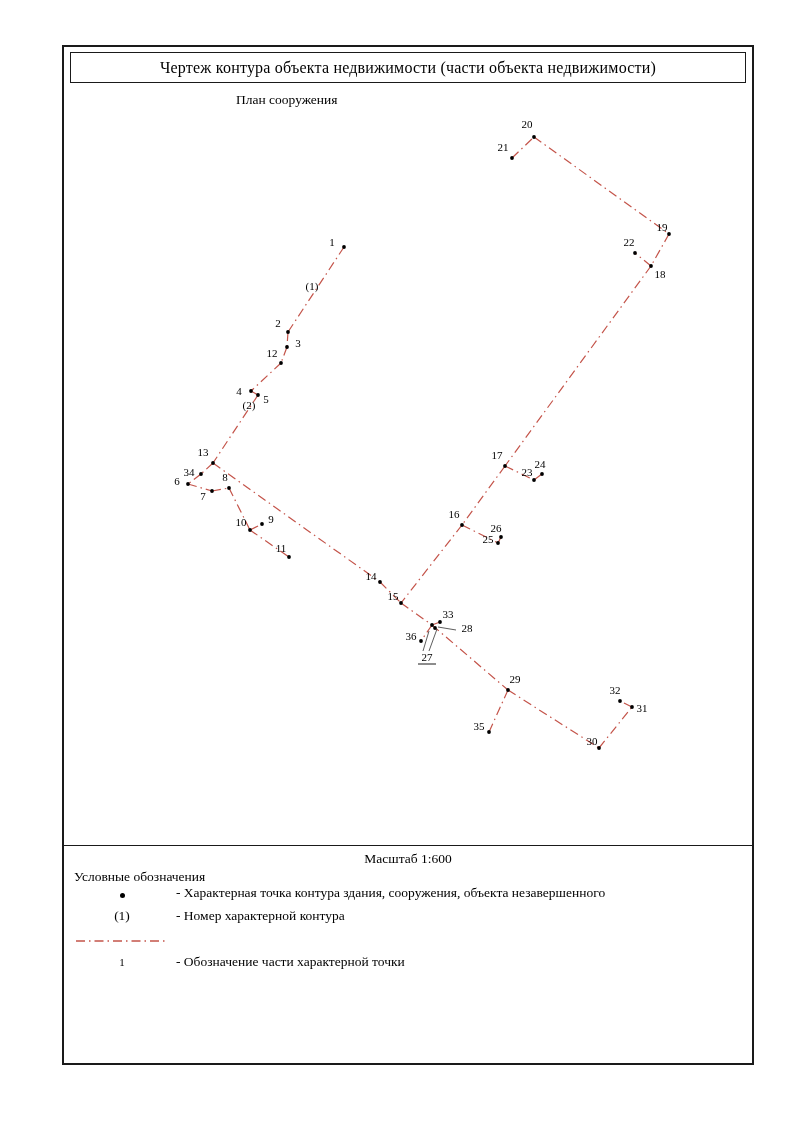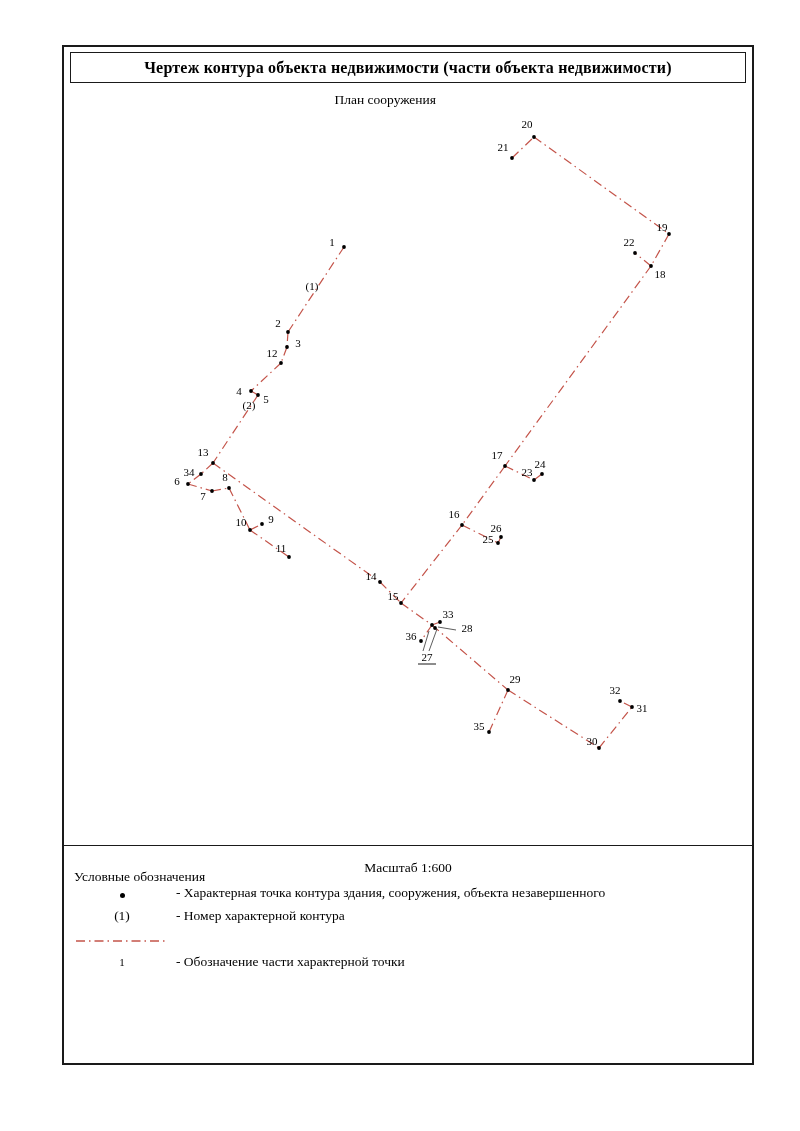--- a/index.html
+++ b/index.html
@@ -7,39 +7,39 @@
     width:800px; height:1131px; position:relative;
     font-family:"Liberation Serif", serif; color:#000;
   }
   .outer-frame {
     position:absolute; left:62px; top:45px; width:688px; height:1016px;
     border:2px solid #1a1a1a; background:#fff;
   }
   .title-box {
     position:absolute; left:70px; top:52px; width:674px; height:29px;
     border:1px solid #1a1a1a; text-align:center;
-    font-weight:bold; font-size:16px; line-height:29px;
+    font-weight:normal; font-size:16px; line-height:29px;
     letter-spacing:0.2px;
   }
   .plan-title {
     position:absolute; left:236px; top:92px; width:200px;
-    text-align:right; font-size:13.5px;
+    text-align:left; font-size:13.5px;
   }
   #plan-svg {
     position:absolute; left:0; top:0; width:800px; height:1131px;
     pointer-events:none;
   }
   .pt-label {
     font-family:"Liberation Serif", serif; font-size:11px;
     fill:#000; text-anchor:middle;
   }
   .scale-section {
     position:absolute; left:64px; top:845px; width:688px;
     border-top:1px solid #1a1a1a; text-align:center;
-    font-size:13.5px; padding-top:14px;
+    font-size:13.5px; padding-top:5px;
   }
   .legend {
     position:absolute; left:74px; top:869px; width:674px;
     font-size:13.5px; line-height:16px;
   }
   .legend-title { }
   .legend-row { display:flex; align-items:flex-end; margin-bottom:7px; }
   .legend-sym {
     width:96px; flex:0 0 96px; display:flex;
     justify-content:center; align-items:center; min-height:16px;

